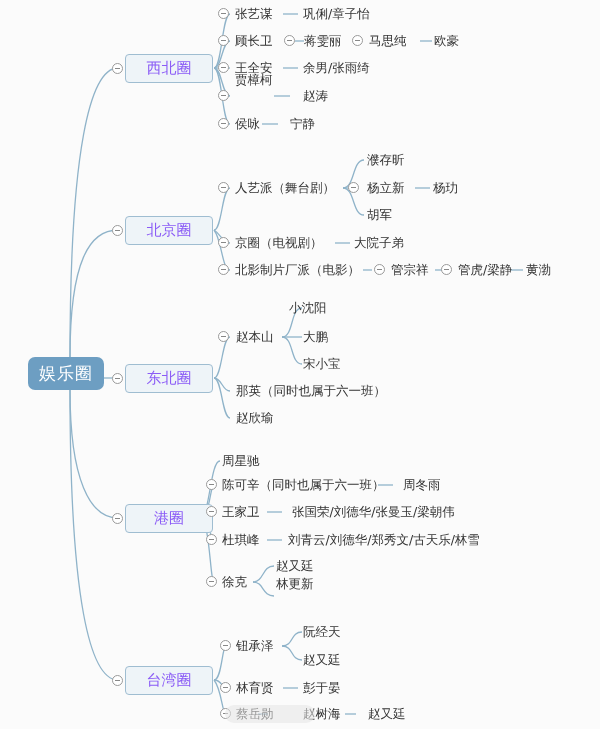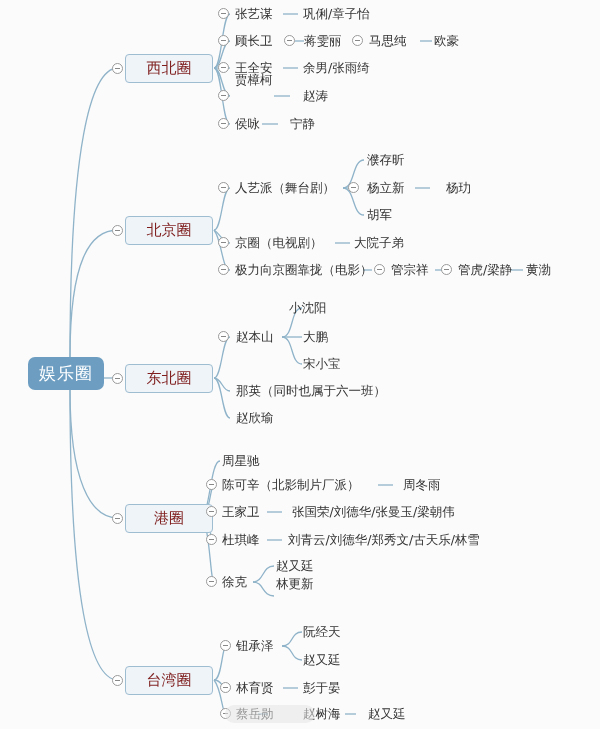--- a/index.html
+++ b/index.html
@@ -9,21 +9,21 @@
   }
   svg.lines { position: absolute; left: 0; top: 0; width: 600px; height: 729px; }
   .root {
     position: absolute; left: 28px; top: 357px; width: 76px; height: 33px;
     background: #6d9ec2; border-radius: 7px; color: #fff; font-size: 17px;
     display: flex; align-items: center; justify-content: center; letter-spacing: 1px;
   }
   .group {
     position: absolute; width: 86px; height: 27px;
     background: #eef4f8; border: 1px solid #9fbdd1; border-radius: 4px;
-    font-size: 15px; color: #7f1d1d; display: flex; align-items: center; justify-content: center;
+    font-size: 15px; color: #8b5cf6; display: flex; align-items: center; justify-content: center;
   }
   .node {
     position: absolute; font-size: 12.5px; color: #333; white-space: nowrap; line-height: 16px;
   }
   .toggle {
     position: absolute; width: 11px; height: 11px; border: 1px solid #9a9a9a; border-radius: 50%;
     background: #fff; box-sizing: border-box;
   }
   .toggle::after {
     content: ""; position: absolute; left: 2px; right: 2px; top: 4px; height: 1px; background: #888;
@@ -135,29 +135,29 @@
 <span class="toggle" style="left:112px;top:225px"></span>
 <div class="group" style="left:125px;top:216px">
     <span>北京圈</span>
   </div>
 
 <span class="toggle" style="left:218px;top:182px"></span>
 <span class="node" style="left:235px;top:180px">人艺派（舞台剧）</span>
 <span class="node" style="left:367px;top:152px">濮存昕</span>
 <span class="toggle" style="left:348px;top:182px"></span>
 <span class="node" style="left:367px;top:180px">杨立新</span>
-<span class="node" style="left:446px;top:180px">杨玏</span>
+<span class="node" style="left:433px;top:180px">杨玏</span>
 <span class="node" style="left:367px;top:207px">胡军</span>
 
 <span class="toggle" style="left:218px;top:237px"></span>
 <span class="node" style="left:235px;top:235px">京圈（电视剧）</span>
 <span class="node" style="left:354px;top:235px">大院子弟</span>
 
 <span class="toggle" style="left:218px;top:264px"></span>
-<span class="node" style="left:235px;top:262px">极力向京圈靠拢（电影）</span>
+<span class="node" style="left:235px;top:262px">北影制片厂派（电影）</span>
 <span class="toggle" style="left:374px;top:264px"></span>
 <span class="node" style="left:391px;top:262px">管宗祥</span>
 <span class="toggle" style="left:441px;top:264px"></span>
 <span class="node" style="left:458px;top:262px">管虎/梁静</span>
 <span class="node" style="left:526px;top:262px">黄渤</span>
 
 <span class="toggle" style="left:112px;top:373px"></span>
 <div class="group" style="left:125px;top:364px">
     <span>东北圈</span>
   </div>
@@ -170,21 +170,21 @@
 <span class="node" style="left:236px;top:383px">那英（同时也属于六一班）</span>
 <span class="node" style="left:236px;top:410px">赵欣瑜</span>
 
 <span class="toggle" style="left:112px;top:513px"></span>
 <div class="group" style="left:125px;top:504px">
     <span>港圈</span>
   </div>
 
 <span class="node" style="left:222px;top:453px">周星驰</span>
 <span class="toggle" style="left:206px;top:479px"></span>
-<span class="node" style="left:222px;top:477px">陈可辛（北影制片厂派）</span>
+<span class="node" style="left:222px;top:477px">陈可辛（同时也属于六一班）</span>
 <span class="node" style="left:403px;top:477px">周冬雨</span>
 
 <span class="toggle" style="left:206px;top:506px"></span>
 <span class="node" style="left:222px;top:504px">王家卫</span>
 <span class="node" style="left:292px;top:504px">张国荣/刘德华/张曼玉/梁朝伟</span>
 
 <span class="toggle" style="left:206px;top:534px"></span>
 <span class="node" style="left:222px;top:532px">杜琪峰</span>
 <span class="node" style="left:288px;top:532px">刘青云/刘德华/郑秀文/古天乐/林雪</span>
 

